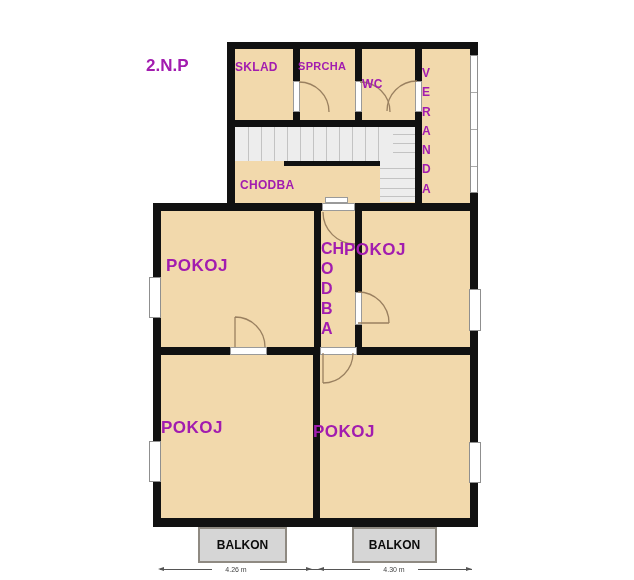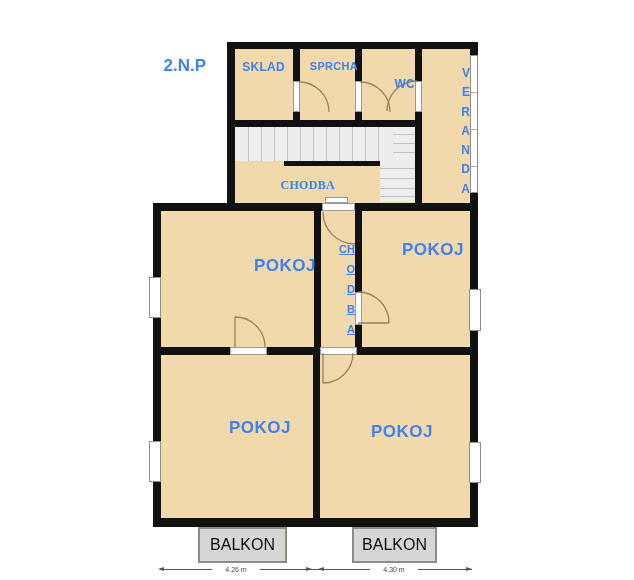--- a/index.html
+++ b/index.html
@@ -6,28 +6,28 @@
   #plan{position:relative;width:634px;height:580px;background:#ffffff;overflow:hidden;
         font-family:"Liberation Sans", sans-serif;}
   .abs{position:absolute;}
   .room-bg{position:absolute;background:var(--room);}
   .wall{position:absolute;background:var(--wall);}
   .opening{position:absolute;background:#ffffff;border:1px solid #9a9a9a;box-sizing:border-box;}
   .window{position:absolute;background:#ffffff;border:1px solid #8f8f8f;box-sizing:border-box;}
   .stair{position:absolute;background:var(--stairs);}
   .tread-v{position:absolute;width:1px;background:var(--tread);}
   .tread-h{position:absolute;height:1px;background:var(--tread);}
-  .lbl{position:absolute;color:#3b82f6;font-weight:bold;text-align:right;}
+  .lbl{position:absolute;color:#a21caf;font-weight:bold;text-align:left;}
   .lbl-room{font-size:12px;letter-spacing:0.3px;}
   .lbl-pokoj{font-size:17px;letter-spacing:0.5px;}
   .lbl-vert{white-space:pre-line;font-size:12px;line-height:19.3px;letter-spacing:0;}
-  .lbl-vert2{white-space:pre-line;font-size:11px;line-height:20px;text-decoration:underline;}
+  .lbl-vert2{white-space:pre-line;font-size:16px;line-height:20px;}
   .balkon{position:absolute;background:var(--balcony);border:2px solid var(--balcony-border);
           box-sizing:border-box;display:flex;align-items:center;justify-content:center;
-          font-weight:normal;font-size:16px;color:#0b0b0b;}
+          font-weight:bold;font-size:12px;color:#0b0b0b;}
   .dimline{position:absolute;height:1px;background:var(--dim);}
   .dimlbl{position:absolute;font-size:7px;color:#444;text-align:center;background:#fff;line-height:9px;}
   .arrow{position:absolute;width:0;height:0;border-top:2.5px solid transparent;border-bottom:2.5px solid transparent;}
   .arrow-l{border-right:6px solid var(--dim);}
   .arrow-r{border-left:6px solid var(--dim);}
   svg.arcs{position:absolute;left:0;top:0;pointer-events:none;}
   svg.arcs path{fill:none;stroke:var(--arc);stroke-width:1.3;}
 </style>
 </head>
 <body>
@@ -111,21 +111,21 @@
   <div class="lbl lbl-room" style="left:235px;top:60px;width:50px;">SKLAD</div>
   <div class="lbl lbl-room" style="left:298px;top:60px;width:60px;font-size:11px;">SPRCHA</div>
   <div class="lbl lbl-room" style="left:362px;top:77px;width:53px;">WC</div>
   <div class="lbl lbl-vert" style="left:422px;top:64px;width:48px;">V
 E
 R
 A
 N
 D
 A</div>
-  <div class="lbl lbl-room" style="left:240px;top:178px;width:95px;font-family:Liberation Serif, serif;">CHODBA</div>
+  <div class="lbl lbl-room" style="left:240px;top:178px;width:95px;">CHODBA</div>
   <div class="lbl lbl-vert2" style="left:321px;top:239px;width:34px;">CH
 O
 D
 B
 A</div>
   <div class="lbl lbl-pokoj" style="left:166px;top:256px;width:150px;">POKOJ</div>
   <div class="lbl lbl-pokoj" style="left:344px;top:240px;width:120px;">POKOJ</div>
   <div class="lbl lbl-pokoj" style="left:161px;top:418px;width:130px;">POKOJ</div>
   <div class="lbl lbl-pokoj" style="left:313px;top:422px;width:120px;">POKOJ</div>
 

